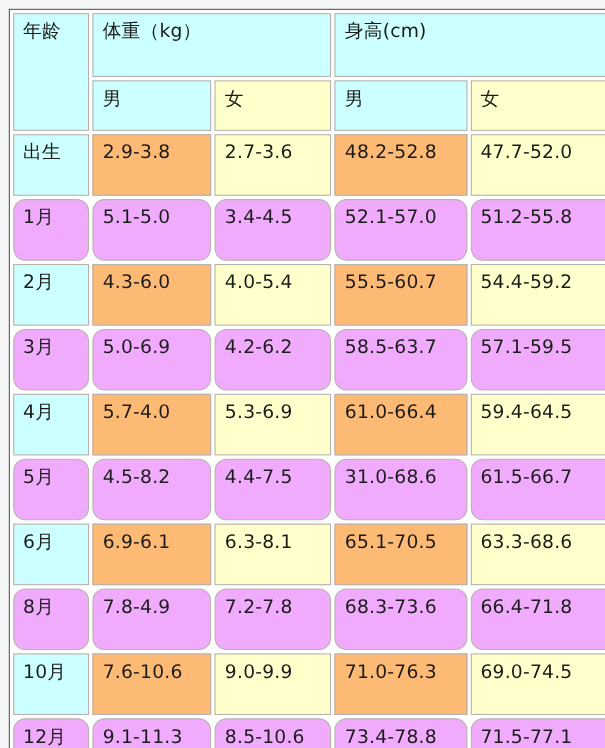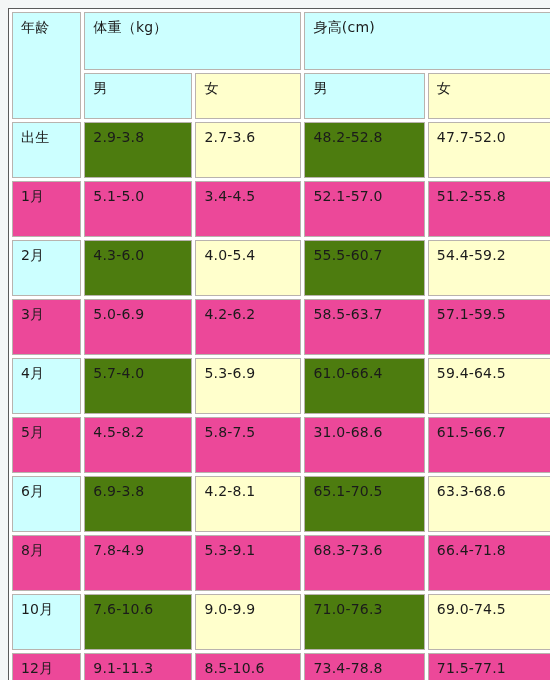--- a/index.html
+++ b/index.html
@@ -36,31 +36,31 @@
     background: #ffffff;
     border: 1px solid #5a5a5a;
     width: 640px;
     table-layout: fixed;
   }
 
   table.growth td {
     border: 1px solid #b9b3ae;
     padding: 6px 8px 0 8px;
     vertical-align: top;
-    font-size: 14px;
+    font-size: 17px;
     line-height: 1.25;
     color: #1b1b1b;
     letter-spacing: 0.2px;
   }
 
   
   .c-cyan   { background: #ccffff; }
   .c-yellow { background: #ffffcc; }
-  .c-pink   { background: #ec4899; }
-  .c-white  { background: #4d7c0f; }
+  .c-pink   { background: #f0abfc; border-radius: 11px; }
+  .c-white  { background: #fdba74; }
 
   
   .hd { font-size: 13px; }
 
   td.age-head {
     vertical-align: middle;
     padding-top: 0;
   }
 
   
@@ -147,37 +147,37 @@
           <td class="c-cyan">4月</td>
           <td class="c-white">5.7-4.0</td>
           <td class="c-yellow">5.3-6.9</td>
           <td class="c-white">61.0-66.4</td>
           <td class="c-yellow">59.4-64.5</td>
         </tr>
 
         <tr class="data">
           <td class="c-pink">5月</td>
           <td class="c-pink">4.5-8.2</td>
-          <td class="c-pink">5.8-7.5</td>
+          <td class="c-pink">4.4-7.5</td>
           <td class="c-pink">31.0-68.6</td>
           <td class="c-pink">61.5-66.7</td>
         </tr>
 
         <tr class="data">
           <td class="c-cyan">6月</td>
-          <td class="c-white">6.9-3.8</td>
-          <td class="c-yellow">4.2-8.1</td>
+          <td class="c-white">6.9-6.1</td>
+          <td class="c-yellow">6.3-8.1</td>
           <td class="c-white">65.1-70.5</td>
           <td class="c-yellow">63.3-68.6</td>
         </tr>
 
         <tr class="data">
           <td class="c-pink">8月</td>
           <td class="c-pink">7.8-4.9</td>
-          <td class="c-pink">5.3-9.1</td>
+          <td class="c-pink">7.2-7.8</td>
           <td class="c-pink">68.3-73.6</td>
           <td class="c-pink">66.4-71.8</td>
         </tr>
 
         <tr class="data">
           <td class="c-cyan">10月</td>
           <td class="c-white">7.6-10.6</td>
           <td class="c-yellow">9.0-9.9</td>
           <td class="c-white">71.0-76.3</td>
           <td class="c-yellow">69.0-74.5</td>

